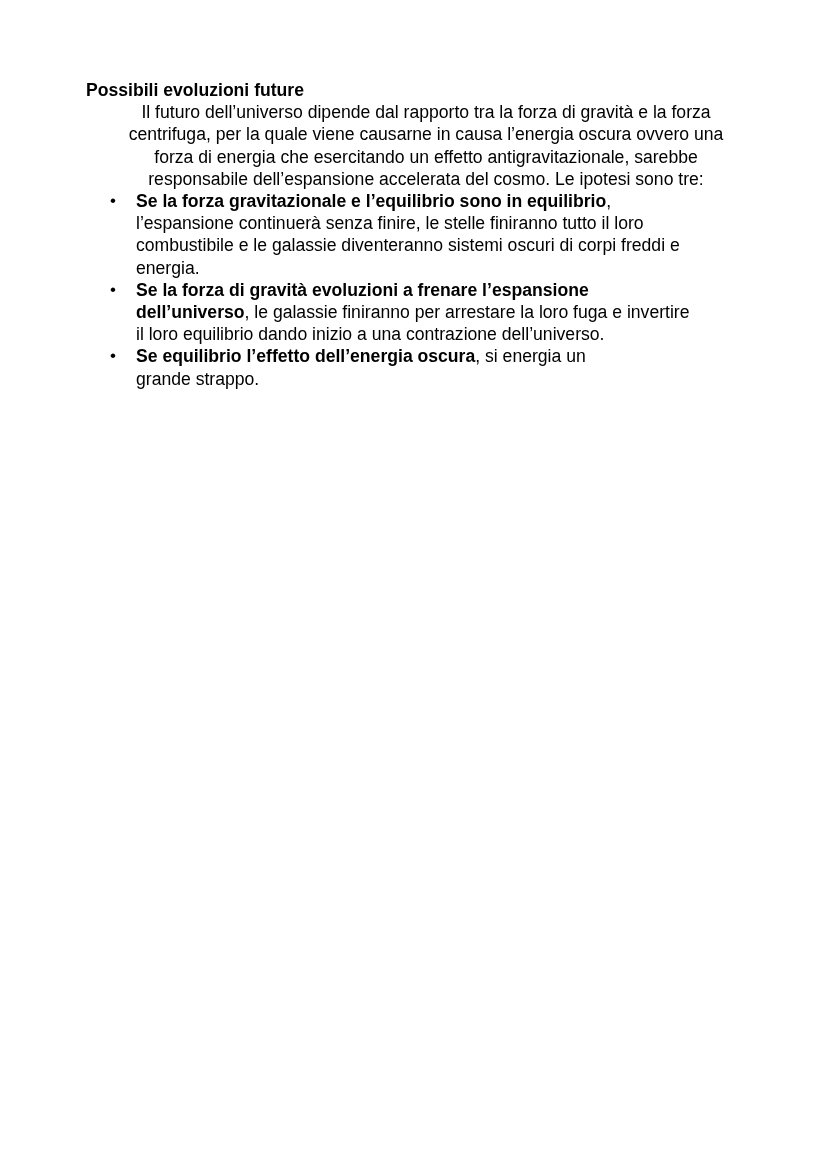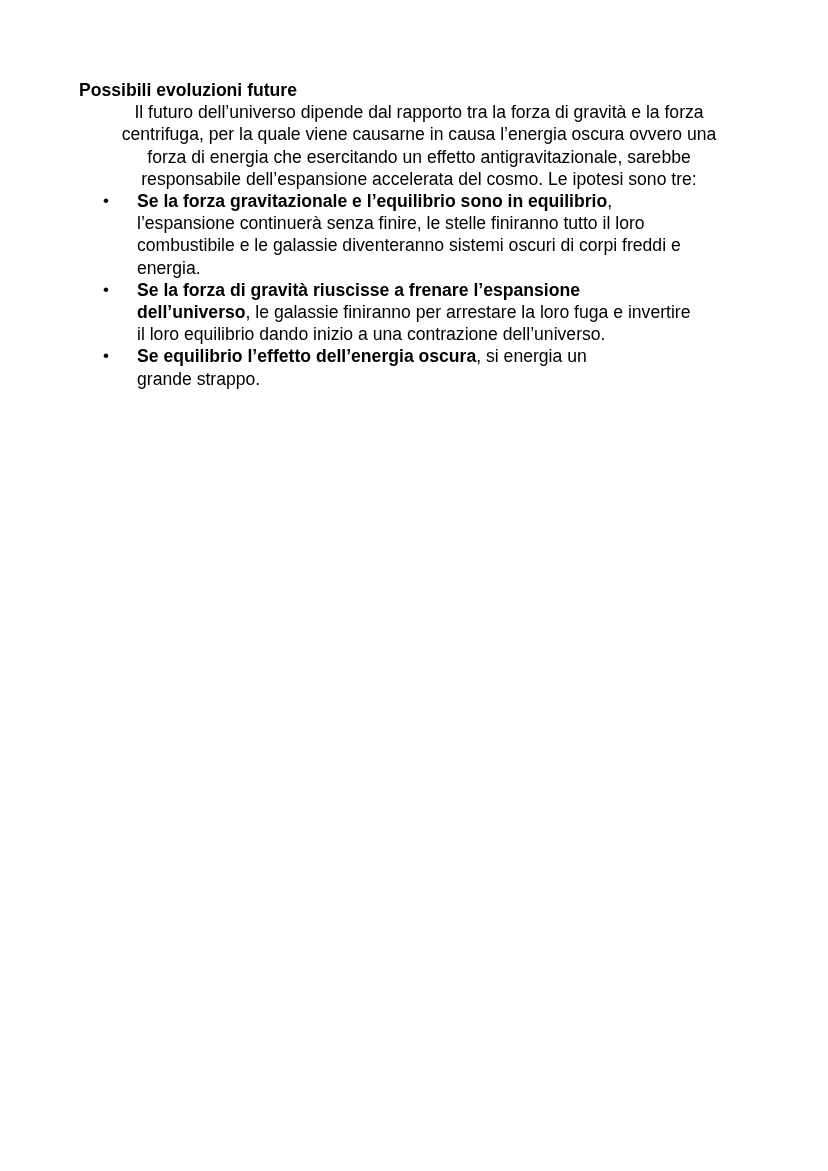--- a/index.html
+++ b/index.html
@@ -10,21 +10,21 @@
     body {
       width: 828px;
       height: 1171px;
       position: relative;
       overflow: hidden;
       font-family: "Liberation Sans", sans-serif;
       color: #000000;
     }
     .page {
       position: absolute;
-      left: 79px;
+      left: 86px;
       top: 79px;
       width: 680px;
       font-size: 17.6px;
       line-height: 22.2px;
     }
     .title {
       font-weight: bold;
       margin: 0;
       white-space: nowrap;
     }
@@ -44,21 +44,20 @@
     }
     .bullet {
       position: absolute;
       left: 24px;
       top: 0;
       font-size: 17px;
     }
     .line {
       display: block;
       white-space: nowrap;
-      margin-left: 8px;
     }
     .bold { font-weight: bold; }
   </style>
 </head>
 <body>
 
 <div class="page">
   <p class="title">Possibili evoluzioni future</p>
 
   <div>
@@ -71,21 +70,21 @@
   <ul class="hypotheses">
     <li>
       <span class="bullet">•</span>
       <span class="line"><span class="bold">Se la forza gravitazionale e l’equilibrio sono in equilibrio</span><span>,</span></span>
       <span class="line">l’espansione continuerà senza finire, le stelle finiranno tutto il loro</span>
       <span class="line">combustibile e le galassie diventeranno sistemi oscuri di corpi freddi e</span>
       <span class="line">energia.</span>
     </li>
     <li>
       <span class="bullet">•</span>
-      <span class="line bold">Se la forza di gravità riuscisse a frenare l’espansione</span>
+      <span class="line bold">Se la forza di gravità evoluzioni a frenare l’espansione</span>
       <span class="line"><span class="bold">dell’universo</span><span>, le galassie finiranno per arrestare la loro fuga e invertire</span></span>
       <span class="line">il loro equilibrio dando inizio a una contrazione dell’universo.</span>
     </li>
     <li>
       <span class="bullet">•</span>
       <span class="line"><span class="bold">Se equilibrio l’effetto dell’energia oscura</span><span>, si energia un</span></span>
       <span class="line">grande strappo.</span>
     </li>
   </ul>
 </div>

